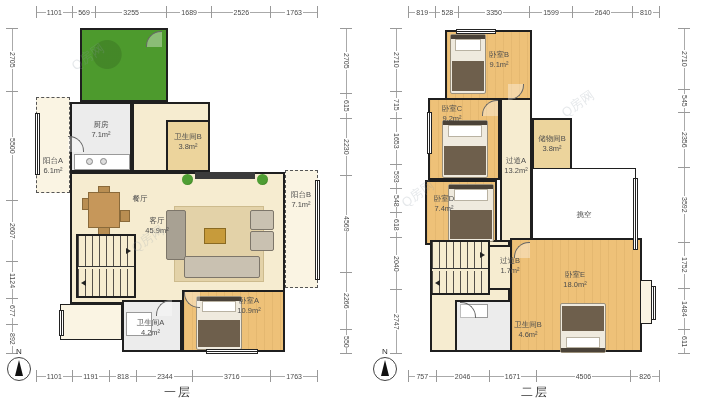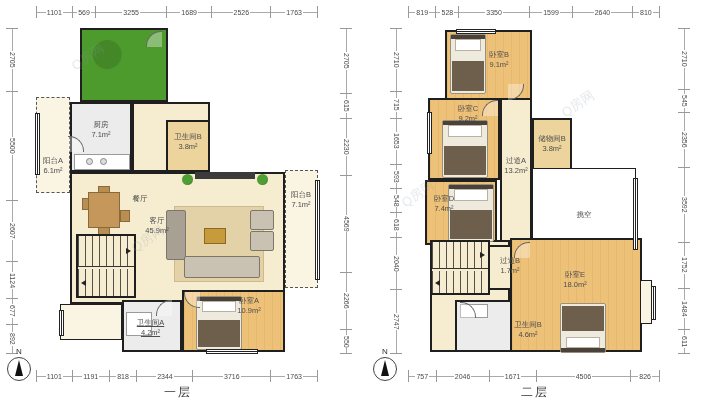--- a/index.html
+++ b/index.html
@@ -366,21 +366,21 @@
       <div class="mid"></div>
       <div class="tri tri-r" style="right:3px;top:12px;"></div>
       <div class="tri tri-l" style="left:3px;top:44px;"></div>
     </div>
 
     <div class="room cream-light" style="left:24px;top:276px;width:62px;height:36px;border-width:1.5px;"></div>
     <div class="win win-v" style="left:23px;top:282px;width:3px;height:24px;"></div>
 
     <div class="room grayroom" style="left:86px;top:272px;width:60px;height:52px;"></div>
     <div class="fixture" style="left:90px;top:284px;width:24px;height:22px;"></div>
-    <div class="rlabel" style="left:88px;top:290px;width:53px;text-decoration:underline;">
+    <div class="rlabel" style="left:88px;top:290px;width:53px;">
       <div>卫生间A</div>
       <div>4.2m²</div>
     </div>
     <div class="door" style="left:120px;top:272px;transform:rotate(90deg);"></div>
 
     <div class="room orange" style="left:146px;top:262px;width:103px;height:62px;"></div>
     <div class="rlabel" style="left:184px;top:268px;width:58px;">
       <div>卧室A</div>
       <div>10.9m²</div>
     </div>
@@ -416,21 +416,21 @@
     <div class="win win-h" style="left:48px;top:1px;width:38px;height:3px;"></div>
     <div class="door" style="left:100px;top:56px;transform:rotate(-90deg);"></div>
 
     <div class="room cream" style="left:92px;top:70px;width:32px;height:167px;"></div>
     <div class="rlabel" style="left:78px;top:128px;width:60px;">
       <div>过道A</div>
       <div>13.2m²</div>
     </div>
 
     <div class="room orange" style="left:20px;top:70px;width:72px;height:82px;"></div>
-    <div class="rlabel" style="left:32px;top:76px;width:56px;">
+    <div class="rlabel" style="left:16px;top:76px;width:56px;">
       <div>卧室C</div>
       <div>9.2m²</div>
     </div>
     <div class="bed" style="left:34px;top:92px;width:44px;height:56px;">
       <div class="head"></div>
       <div class="pillow"></div>
       <div class="blanket"></div>
     </div>
     <div class="win win-v" style="left:19px;top:84px;width:3px;height:40px;"></div>
     <div class="door" style="left:74px;top:72px;transform:rotate(90deg);"></div>

